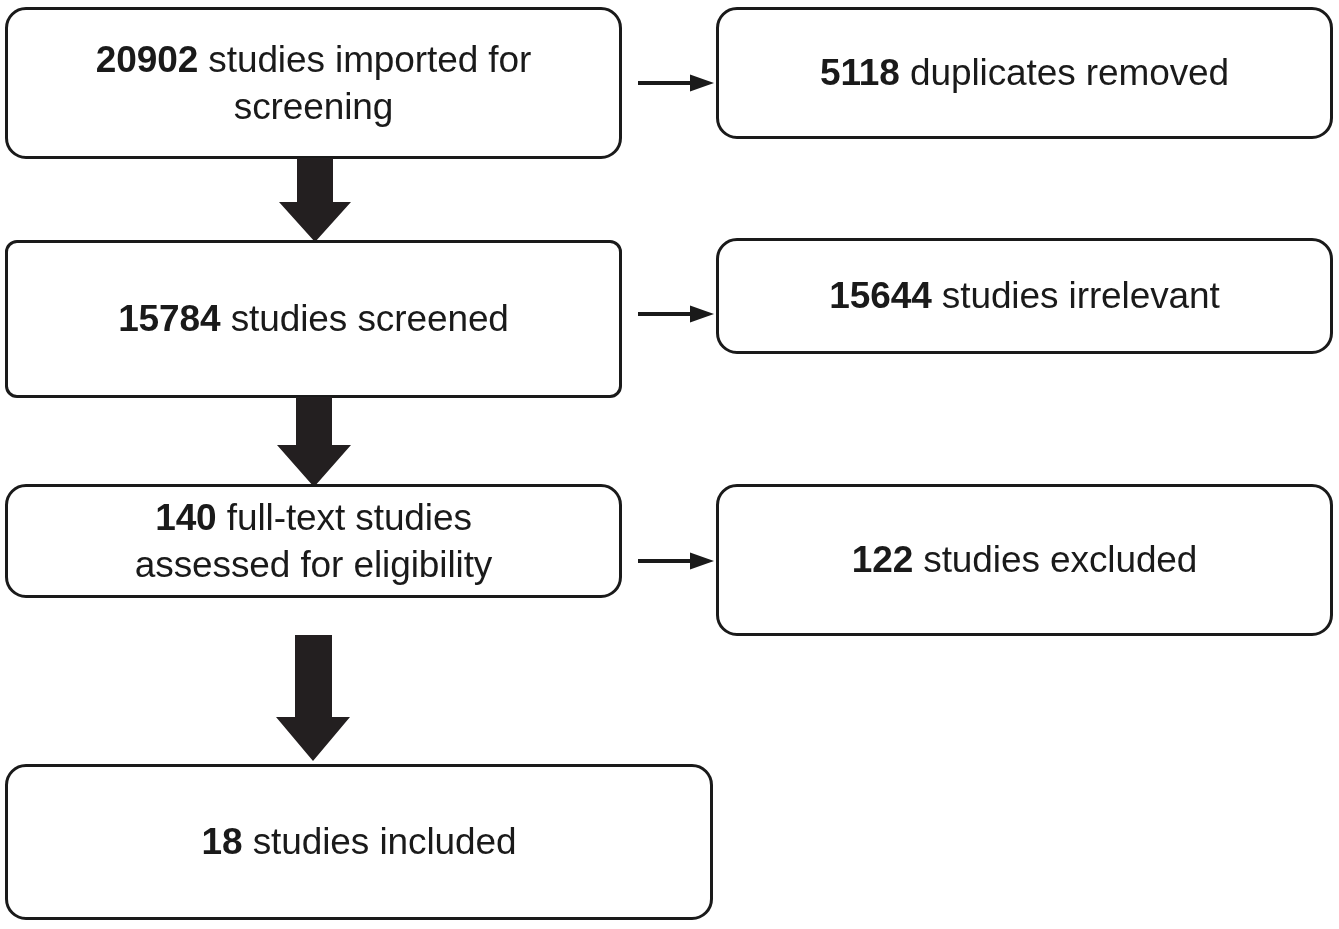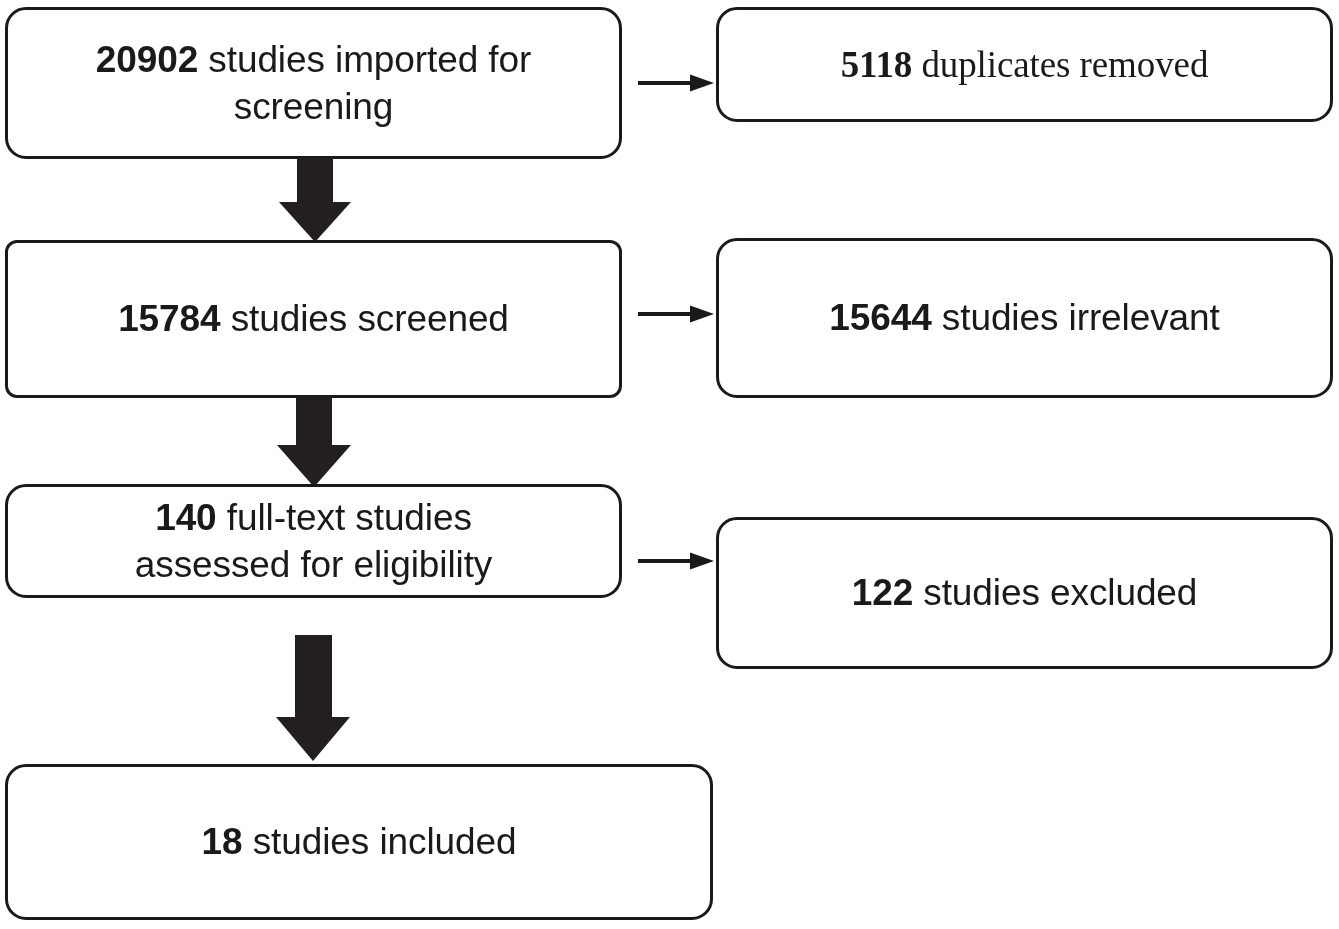--- a/index.html
+++ b/index.html
@@ -34,27 +34,27 @@
     color: #1a1a1a;
     font-weight: 400;
     padding: 0 22px;
     letter-spacing: -0.1px;
   }
   .box-text .count {
     font-weight: 700;
   }
   
   #box-imported  { left: 5px;   top: 7px;   width: 617px; height: 152px; }
-  #box-duplicates{ left: 716px; top: 7px;   width: 617px; height: 115px; font-family: Liberation Serif, serif; }
+  #box-duplicates{ left: 716px; top: 7px;   width: 617px; height: 132px; }
   
   #box-screened  { left: 5px;   top: 240px; width: 617px; height: 158px; border-radius: 12px; }
-  #box-irrelevant{ left: 716px; top: 238px; width: 617px; height: 160px; }
+  #box-irrelevant{ left: 716px; top: 238px; width: 617px; height: 116px; }
   
   #box-fulltext  { left: 5px;   top: 484px; width: 617px; height: 114px; }
-  #box-excluded  { left: 716px; top: 484px; width: 617px; height: 152px; margin-top: 33px; }
+  #box-excluded  { left: 716px; top: 484px; width: 617px; height: 152px; }
   
   #box-included  { left: 5px;   top: 764px; width: 708px; height: 156px; }
 
   
   .block-arrow {
     position: absolute;
     overflow: visible;
   }
   .block-arrow svg { display: block; }
 

